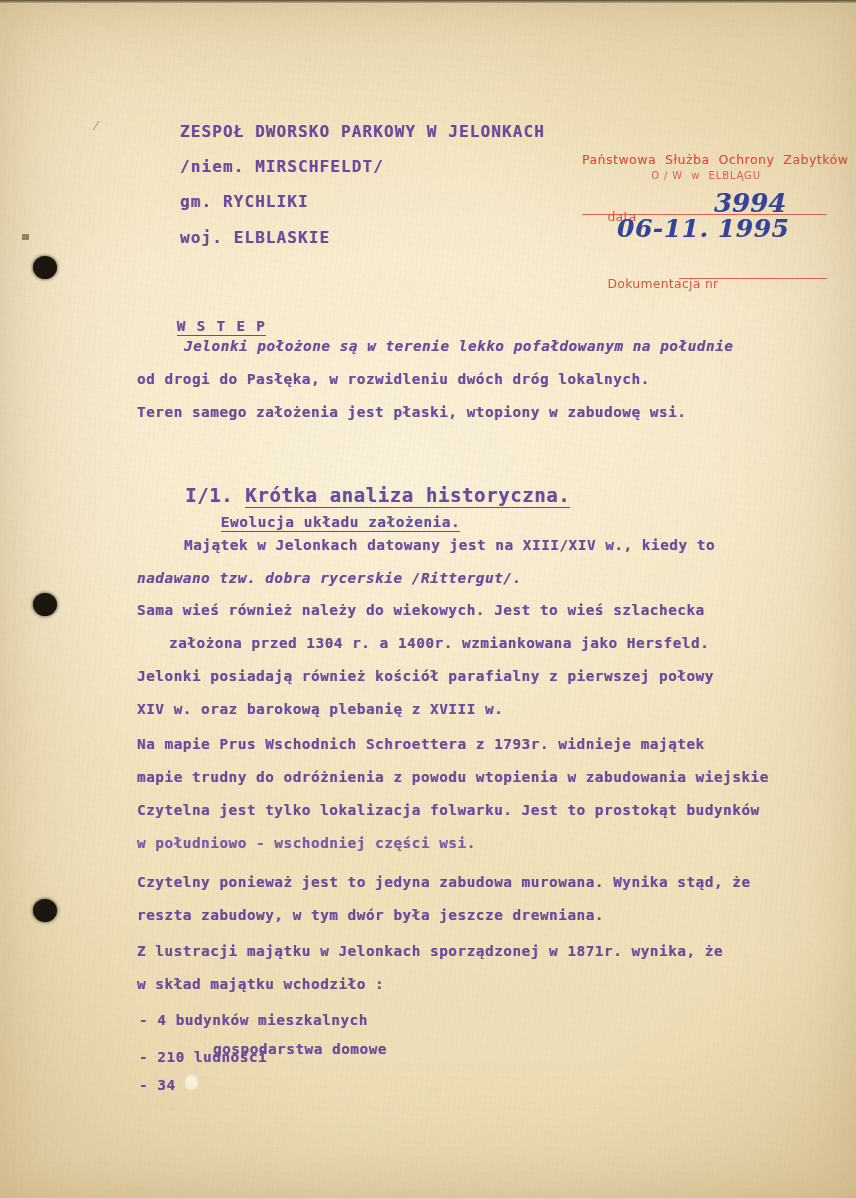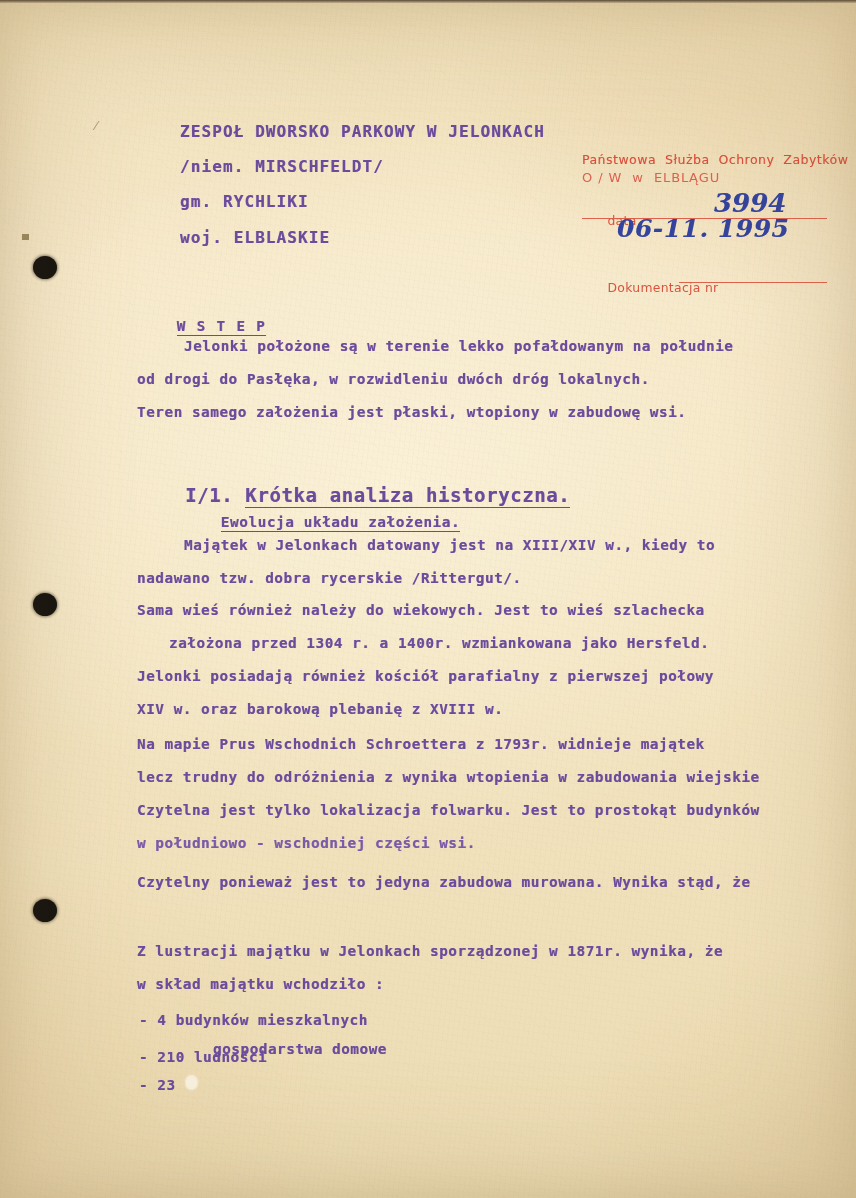--- a/index.html
+++ b/index.html
@@ -108,23 +108,23 @@
     letter-spacing: 0.3px;
   }
   .stamp-l1 {
     font-size: 12.4px;
     letter-spacing: 0.55px;
     white-space: pre;
     color: #d94e3b;
     text-shadow: 0.4px 0.3px 0.5px rgba(217,78,59,0.35);
   }
   .stamp-l2 {
-    font-size: 13px;
+    font-size: 10px;
     letter-spacing: 0.9px;
-    text-align: left;
+    text-align: center;
     margin-top: 3px;
     color: #dc6150;
     white-space: pre;
   }
   .stamp-row {
     position: relative;
     font-size: 12.4px;
     letter-spacing: 0.3px;
     color: #d9543f;
     white-space: pre;
@@ -185,46 +185,47 @@
       <span class="stamp-rule" style="left:97px; top:17px; width:148px;"></span>
     </div>
   </div>
   <div class="hand" style="left:714px; top:188px; font-size:26px; letter-spacing:0px;">3994</div>
   <div class="hand" style="left:617px; top:214px; font-size:25px; letter-spacing:0.5px;">06-11. 1995</div>
 
   <div class="typed" style="left:137px; top:302px; font-size:14.2px; letter-spacing:1.4px;">
     <span class="u-wrap underlined">W S T E P</span>
   </div>
 
-  <div class="typed body-line" style="left:184px; top:338px;">Jelonki położone są w terenie lekko pofałdowanym na południe</div>
+  <div class="typed body-line" style="left:184px; top:338px;font-style:italic;">Jelonki położone są w terenie lekko pofałdowanym na południe</div>
   <div class="typed body-line" style="left:137px; top:371px;">od drogi do Pasłęka, w rozwidleniu dwóch dróg lokalnych.</div>
   <div class="typed body-line" style="left:137px; top:404px;">Teren samego założenia jest płaski, wtopiony w zabudowę wsi.</div>
 
   <div class="typed" style="left:137px; top:462px; font-size:19px; letter-spacing:0.6px;">
     <span>I/1.</span><span> </span><span class="u-wrap underlined">Krótka analiza historyczna.</span>
   </div>
 
   <div class="typed" style="left:184px; top:498px; font-size:14.3px; letter-spacing:0.6px;">
     <span class="u-wrap underlined">Ewolucja układu założenia.</span>
   </div>
 
   <div class="typed body-line" style="left:184px; top:537px;">Majątek w Jelonkach datowany jest na XIII/XIV w., kiedy to</div>
-  <div class="typed body-line" style="left:137px; top:570px;">nadawano tzw. dobra rycerskie /Rittergut/.</div>
+  <div class="typed body-line" style="left:137px; top:570px;font-style:italic;">nadawano tzw. dobra rycerskie /Rittergut/.</div>
   <div class="typed body-line" style="left:137px; top:602px;">Sama wieś również należy do wiekowych. Jest to wieś szlachecka</div>
   <div class="typed body-line" style="left:137px; top:635px;margin-left:32px;">założona przed 1304 r. a 1400r. wzmiankowana jako Hersfeld.</div>
   <div class="typed body-line" style="left:137px; top:668px;">Jelonki posiadają również kościół parafialny z pierwszej połowy</div>
   <div class="typed body-line" style="left:137px; top:701px;">XIV w. oraz barokową plebanię z XVIII w.</div>
   <div class="typed body-line" style="left:137px; top:736px;">Na mapie Prus Wschodnich Schroettera z 1793r. widnieje majątek</div>
-  <div class="typed body-line" style="left:137px; top:769px;">lecz trudny do odróżnienia z wynika wtopienia w zabudowania wiejskie</div>
+  <div class="typed body-line" style="left:137px; top:769px;">mapie trudny do odróżnienia z powodu wtopienia w zabudowania wiejskie</div>
   <div class="typed body-line" style="left:137px; top:802px;">Czytelna jest tylko lokalizacja folwarku. Jest to prostokąt budynków</div>
   <div class="typed body-line light" style="left:137px; top:835px;">w południowo - wschodniej części wsi.</div>
   <div class="typed body-line" style="left:137px; top:874px;">Czytelny ponieważ jest to jedyna zabudowa murowana. Wynika stąd, że</div>
+  <div class="typed body-line" style="left:137px; top:907px;">reszta zabudowy, w tym dwór była jeszcze drewniana.</div>
   <div class="typed body-line" style="left:137px; top:943px;">Z lustracji majątku w Jelonkach sporządzonej w 1871r. wynika, że</div>
   <div class="typed body-line" style="left:137px; top:976px;">w skład majątku wchodziło :</div>
 
   <div class="typed body-line" style="left:139px; top:1012px;">- 4 budynków mieszkalnych</div>
   <div class="typed body-line" style="left:139px; top:1049px;">- 210 ludności</div>
-  <div class="typed body-line" style="left:139px; top:1077px;">- 23</div>
+  <div class="typed body-line" style="left:139px; top:1077px;">- 34</div>
   <div class="blot" style="left:186px; top:1076px;"></div>
   <div class="typed body-line" style="left:213px; top:1041px;">gospodarstwa domowe</div>
 
   <div class="vignette"></div>
 </div>
 
 </body></html>

